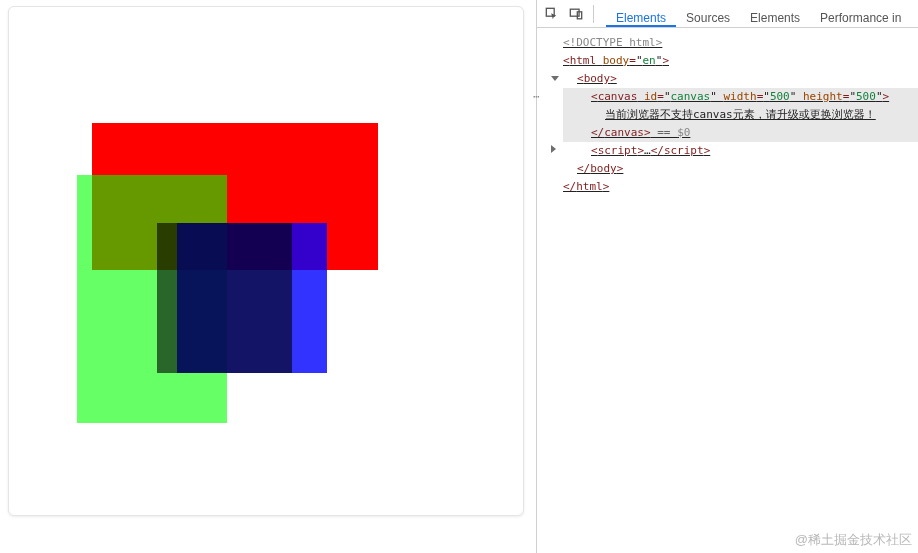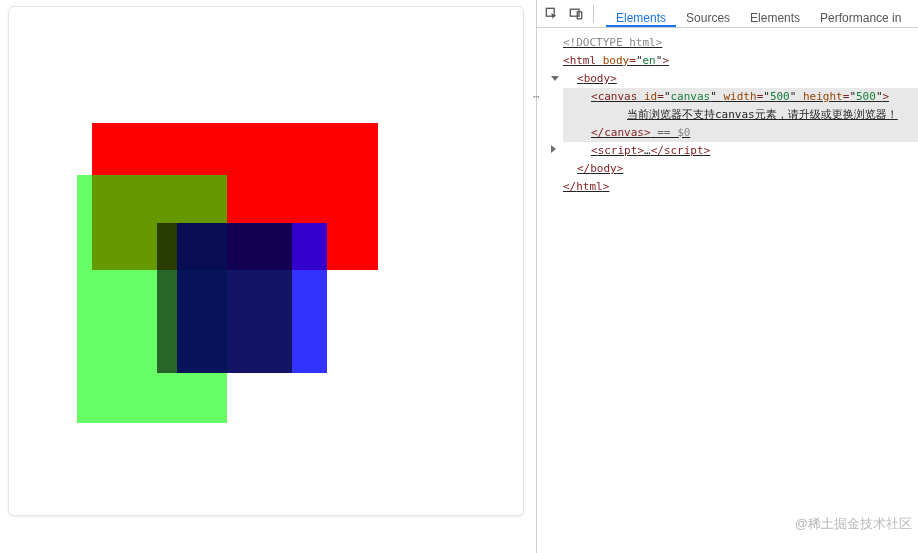--- a/index.html
+++ b/index.html
@@ -69,21 +69,21 @@
     padding: 6px 0 0 8px;
     font-family: Menlo, Consolas, monospace;
     font-size: 11px;
     line-height: 18px;
     color:#222;
     text-decoration:underline;
   }
   .line { white-space: pre; position:relative; }
   .indent1 { padding-left: 14px; }
   .indent2 { padding-left: 28px; }
-  .indent3 { padding-left: 64px; }
+  .indent3 { padding-left: 42px; }
   .arrow {
     position:absolute; left:-12px; top:3px;
     width:0;height:0;
     border-top:4px solid transparent;
     border-bottom:4px solid transparent;
     border-left:5px solid #6e6e6e;
   }
   .arrow.down {
     border-left:4px solid transparent;
     border-right:4px solid transparent;
@@ -98,21 +98,21 @@
     position:absolute; left:-30px; top:0;
     color:#888;
     letter-spacing:1px;
   }
   .tag-br { color:#7f1d1d; }   
   .attr  { color:#994500; }   
   .val   { color:#15803d; }   
   .eq    { color:#666; font-style:italic; }
   .svar  { color:#888; }
   .watermark {
-    position:absolute; right:6px; bottom:20px;
+    position:absolute; right:6px; bottom:4px;
     font-size:13px; color:#b8b8b8;
     font-family: -apple-system, sans-serif;
   }
   .code-container { position:relative; padding-left:18px; }
 </style>
 </head>
 <body>
 
 <div class="left-pane">
   <div class="canvas-wrap" id="canvas-surface">

